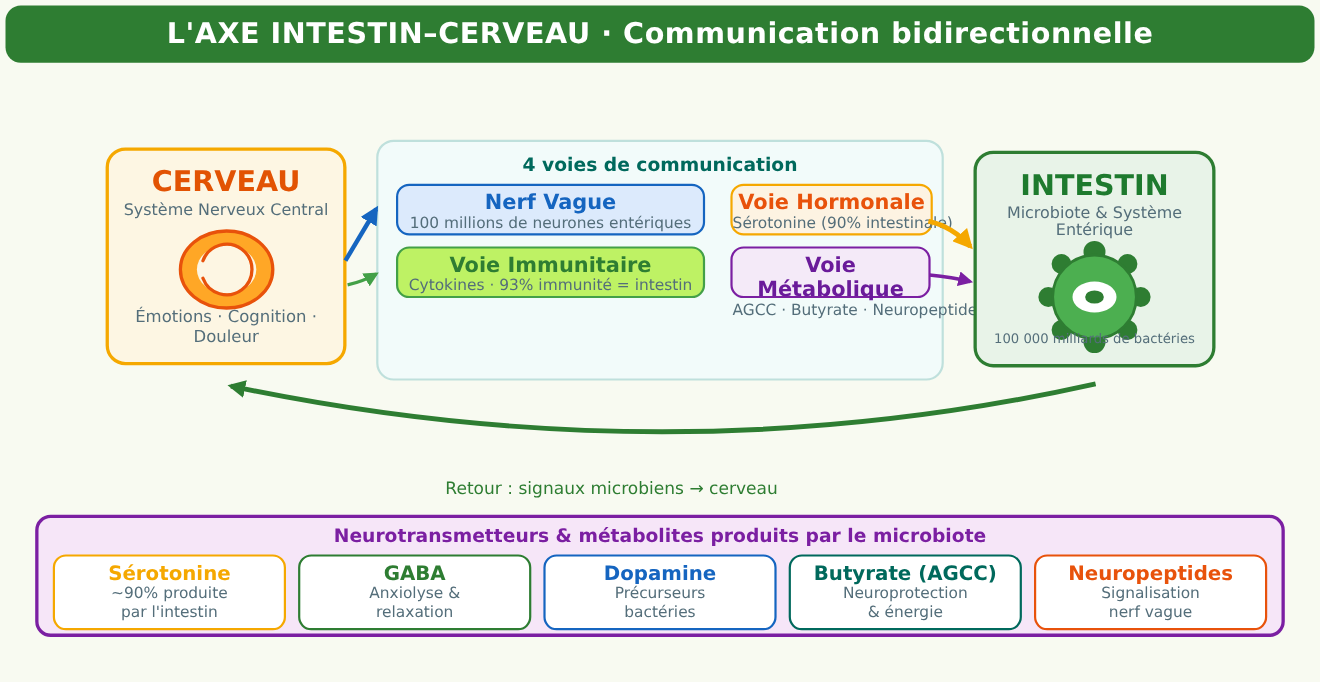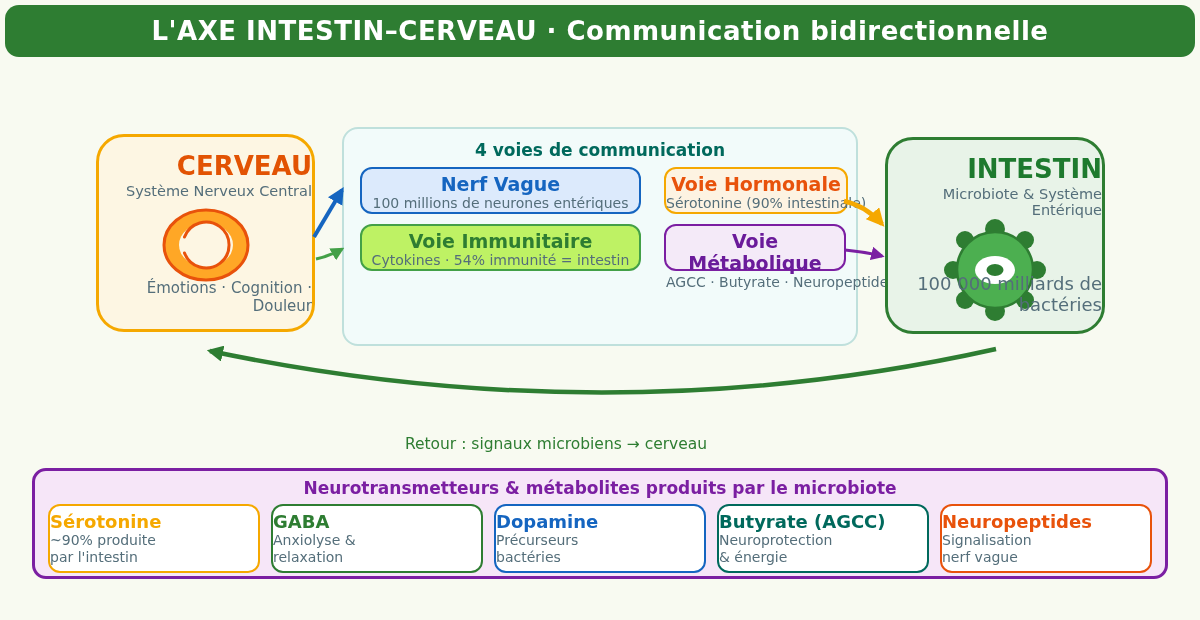--- a/index.html
+++ b/index.html
@@ -16,40 +16,40 @@
     position: absolute; left: 5px; top: 5px; width: 1190px; height: 52px;
     background: #2e7d32; border-radius: 14px;
     display: flex; align-items: center; justify-content: center;
   }
   .banner-title {
     color: #ffffff; font-size: 26px; font-weight: bold; letter-spacing: 0.5px;
   }
 
   
   .node-box {
-    position: absolute; border-radius: 28px; text-align: right;
+    position: absolute; border-radius: 18px; text-align: center;
   }
   .brain-box {
     left: 96px; top: 134px; width: 219px; height: 198px;
     background: #fdf6e3; border: 3px solid #f5a800;
   }
   .gut-box {
     left: 885px; top: 137px; width: 220px; height: 197px;
     background: #e8f3e8; border: 3px solid #2e7d32;
   }
   .node-title { font-size: 26px; font-weight: bold; margin-top: 14px; }
   .brain-box .node-title { color: #e25303; }
   .gut-box .node-title { color: #1e7a2e; }
   .node-sub { font-size: 14.5px; color: #546e7a; margin-top: 2px; }
   .node-icon { display: block; margin: 6px auto 0 auto; }
   .node-footer {
     position: absolute; left: 0; right: 0; bottom: 14px;
     font-size: 15px; color: #546e7a;
   }
-  .gut-box .node-footer { font-size: 18px; bottom: 16px; }
+  .gut-box .node-footer { font-size: 12px; bottom: 16px; }
 
   
   .path-panel {
     position: absolute; left: 342px; top: 127px; width: 516px; height: 219px;
     background: #f2fbfa; border: 2px solid #bfe0dc; border-radius: 16px;
   }
   .path-title {
     text-align: center; margin-top: 11px;
     font-size: 17px; font-weight: bold; color: #00695c;
   }
@@ -84,21 +84,21 @@
   .meta-title {
     text-align: center; margin-top: 7px;
     font-size: 17px; font-weight: bold; color: #7b1fa2;
   }
   .meta-cards {
     position: absolute; left: 0; top: 33px; width: 100%; padding: 0 13px;
     display: flex; justify-content: space-between; gap: 11px;
   }
   .meta-card {
     flex: 1 1 0; height: 69px; background: #ffffff; border-radius: 12px;
-    padding-top: 5px;
+    text-align: center; padding-top: 5px;
   }
   .meta-card .mc-title { font-size: 18px; font-weight: bold; }
   .meta-card .mc-line { font-size: 14px; color: #546e7a; line-height: 17px; }
   .mc-serotonine   { border: 2.5px solid #f5a800; } .mc-serotonine .mc-title { color: #f5a800; }
   .mc-gaba         { border: 2.5px solid #2e7d32; } .mc-gaba .mc-title { color: #2e7d32; }
   .mc-dopamine     { border: 2.5px solid #1565c0; } .mc-dopamine .mc-title { color: #1565c0; }
   .mc-butyrate     { border: 2.5px solid #00695c; } .mc-butyrate .mc-title { color: #00695c; }
   .mc-neuropeptides{ border: 2.5px solid #e8520b; } .mc-neuropeptides .mc-title { color: #e8520b; }
 </style>
 </head>
@@ -131,21 +131,21 @@
       <div class="pb-detail">100 millions de neurones entériques</div>
     </div>
 
     <div class="path-box pb-horm">
       <div class="pb-title">Voie Hormonale</div>
       <div class="pb-detail">Sérotonine (90% intestinale)</div>
     </div>
 
     <div class="path-box pb-immun">
       <div class="pb-title">Voie Immunitaire</div>
-      <div class="pb-detail">Cytokines · 54% immunité = intestin</div>
+      <div class="pb-detail">Cytokines · 93% immunité = intestin</div>
     </div>
 
     <div class="path-box pb-metab">
       <div class="pb-title">Voie Métabolique</div>
       <div class="pb-detail">AGCC · Butyrate · Neuropeptides</div>
     </div>
   </div>
 
   <div class="node-box gut-box">
     <div class="node-title">INTESTIN</div>

